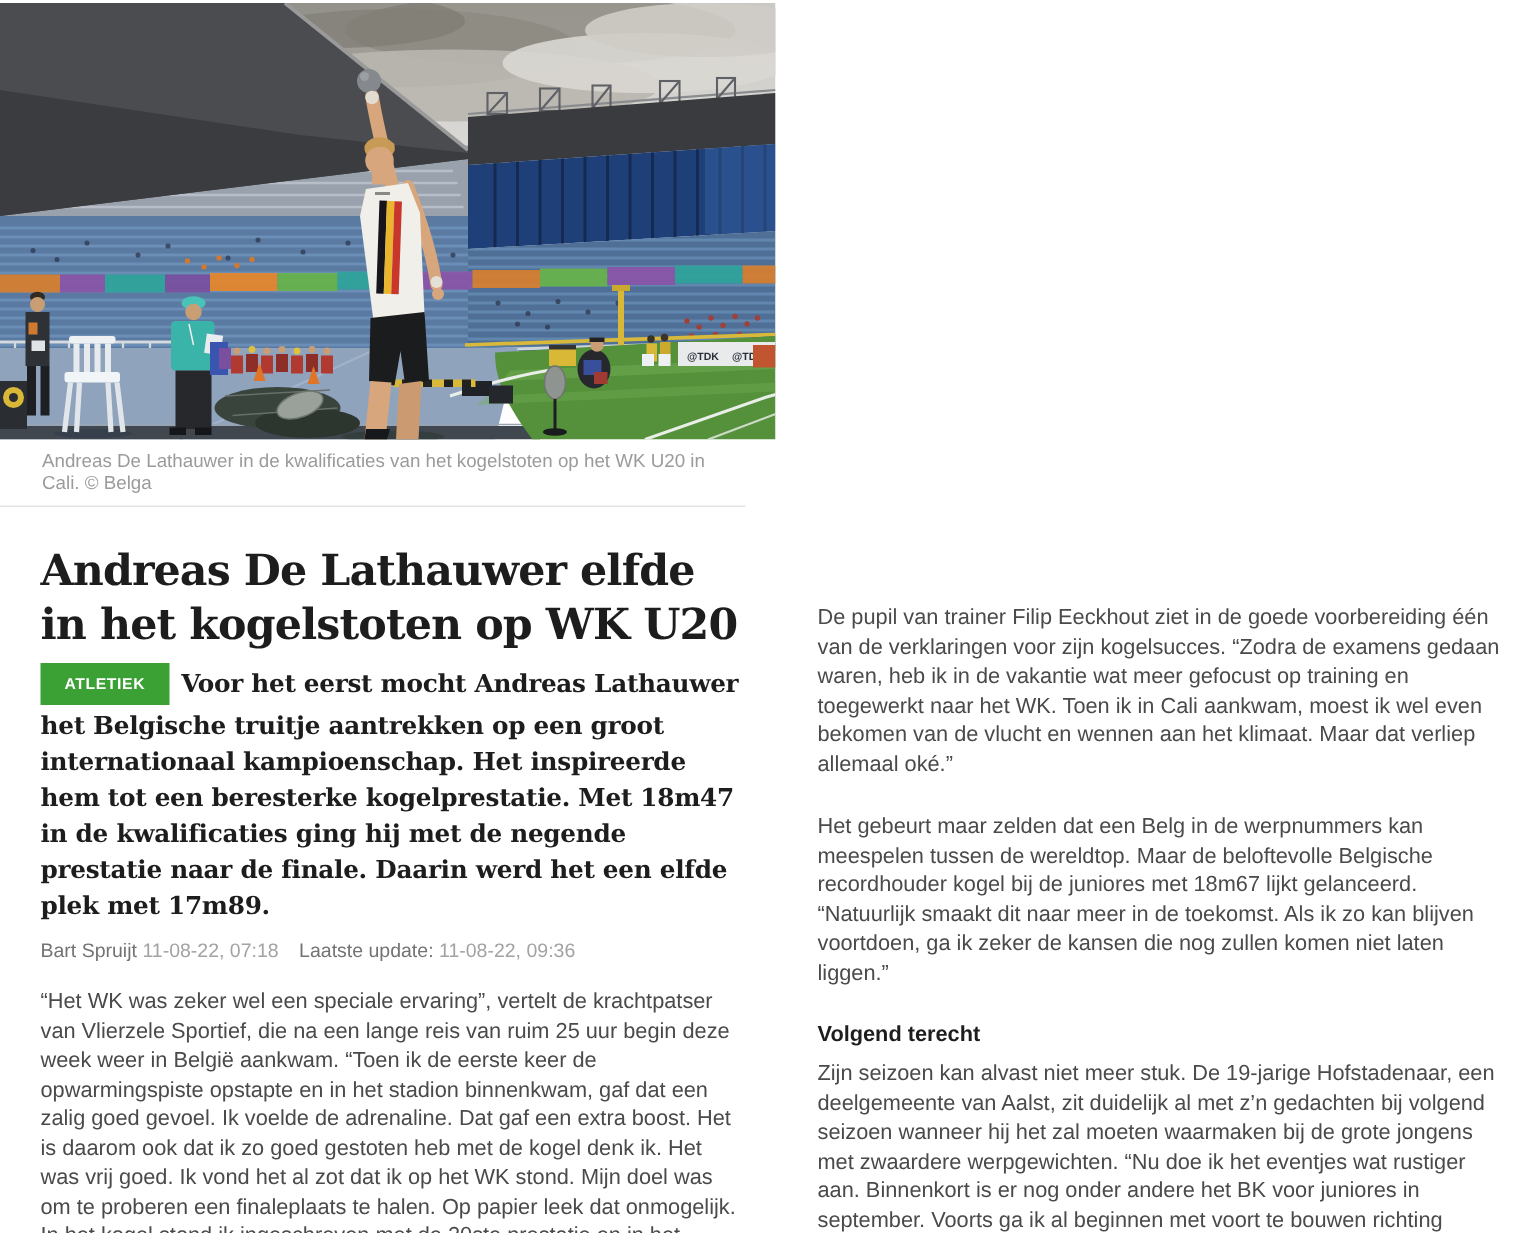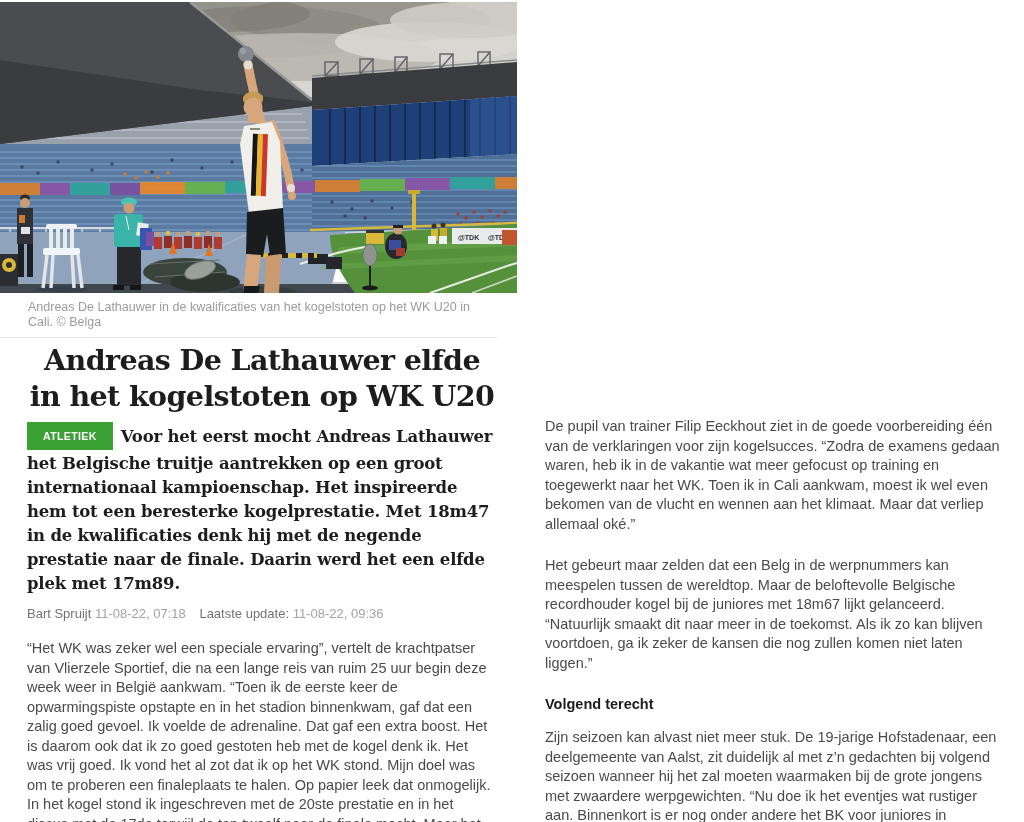--- a/index.html
+++ b/index.html
@@ -3,34 +3,34 @@
 <meta charset="utf-8">
 <style>
   html,body { margin:0; padding:0; background:#ffffff; }
   .page { position:relative; width:1024px; height:822px; background:#ffffff; overflow:hidden;
           font-family:"Liberation Sans", sans-serif; }
   .left-col { position:absolute; left:0; top:0; width:517px; }
   .photo { width:517px; height:291px; margin-top:2px; }
   .photo svg { display:block; }
   .caption { margin:7px 28px 0 28px; font-size:12.5px; line-height:15px; color:#9b9b9b; }
   .divider { height:1px; background:#e3e3e3; width:497px; margin-top:7px; }
-  .headline { margin:4px 20px 0 27px; font-family:"DejaVu Serif", serif; font-weight:700;
-              font-size:28.5px; line-height:36px; letter-spacing:-0.6px; color:#1d1d1d;text-align:center; }
+  .headline { margin:24px 20px 0 27px; font-family:"DejaVu Serif", serif; font-weight:700;
+              font-size:28.5px; line-height:36px; letter-spacing:-0.6px; color:#1d1d1d; }
   .intro { margin:10px 24px 0 27px; font-family:"DejaVu Serif", serif; font-weight:700;
            font-size:16.5px; line-height:24px; letter-spacing:-0.2px; color:#1d1d1d; }
   .tag { display:inline-block; transform:translateY(-2px); background:#3ba135; color:#ffffff;
          font-family:"Liberation Sans", sans-serif; font-weight:700; font-size:10.5px;
          letter-spacing:.4px; padding:2px 16px; margin-right:8px; }
   .byline { margin:10px 28px 0 27px; font-size:13px; color:#a3a3a3; }
   .byline .bold { color:#737373; font-weight:400; }
   .byline .gap { display:inline-block; width:10px; }
   .body-text { margin:18px 22px 0 27px; font-size:14.5px; line-height:19.5px; color:#4a4a4a; }
   .right-col { position:absolute; left:545px; top:403px; width:464px; }
   .right-col h3 { margin:0 0 7px 0; font-size:14.5px; line-height:19px; font-weight:700; color:#1d1d1d; }
-  .right-col p { margin:14px 0 22px 0; font-size:14.5px; line-height:19.5px; color:#4a4a4a; }
+  .right-col p { margin:0 0 22px 0; font-size:14.5px; line-height:19.5px; color:#4a4a4a; }
 </style>
 </head>
 <body>
 
 <div class="page">
 
   <div class="left-col">
 
     <figure class="photo" style="margin:2px 0 0 0;">
       <svg width="517" height="291" viewBox="0 0 517 291">
@@ -322,21 +322,21 @@
           <path d="M244 284 L260 284 L258 291 L243 291 Z" fill="#17181b"></path>
         </g>
       </svg>
     </figure>
 
     <figcaption class="caption">Andreas De Lathauwer in de kwalificaties van het kogelstoten op het WK U20 in Cali. © Belga</figcaption>
     <div class="divider"></div>
 
     <h1 class="headline">Andreas De Lathauwer elfde in het kogelstoten op WK U20</h1>
 
-    <p class="intro"><span class="tag">ATLETIEK</span><span>Voor het eerst mocht Andreas Lathauwer het Belgische truitje aantrekken op een groot internationaal kampioenschap. Het inspireerde hem tot een beresterke kogelprestatie. Met 18m47 in de kwalificaties denk hij met de negende prestatie naar de finale. Daarin werd het een elfde plek met 17m89.</span></p>
+    <p class="intro"><span class="tag">ATLETIEK</span><span>Voor het eerst mocht Andreas Lathauwer het Belgische truitje aantrekken op een groot internationaal kampioenschap. Het inspireerde hem tot een beresterke kogelprestatie. Met 18m47 in de kwalificaties ging hij met de negende prestatie naar de finale. Daarin werd het een elfde plek met 17m89.</span></p>
 
     <div class="byline">
       <span class="bold">Bart Spruijt</span>
       <span>11-08-22, 07:18</span><span class="gap"></span>
       <span class="bold">Laatste update:</span>
       <span>11-08-22, 09:36</span>
     </div>
 
     <p class="body-text">“Het WK was zeker wel een speciale ervaring”, vertelt de krachtpatser van Vlierzele Sportief, die na een lange reis van ruim 25 uur begin deze week weer in België aankwam. “Toen ik de eerste keer de opwarmingspiste opstapte en in het stadion binnenkwam, gaf dat een zalig goed gevoel. Ik voelde de adrenaline. Dat gaf een extra boost. Het is daarom ook dat ik zo goed gestoten heb met de kogel denk ik. Het was vrij goed. Ik vond het al zot dat ik op het WK stond. Mijn doel was om te proberen een finaleplaats te halen. Op papier leek dat onmogelijk. In het kogel stond ik ingeschreven met de 20ste prestatie en in het discus met de 17de terwijl de top twaalf naar de finale mocht. Maar het is toch gelukt in het kogel. Daar ben ik heel tevreden over. In het discus was het ietsje minder met slechts 51m01. Daar zat de finale er niet in, maar ik vond het niet slecht. Het is toch gelukt om één finaleplaats te halen en daar mag ik fier op zijn”, stipt hij terecht aan.</p>
   </div>

